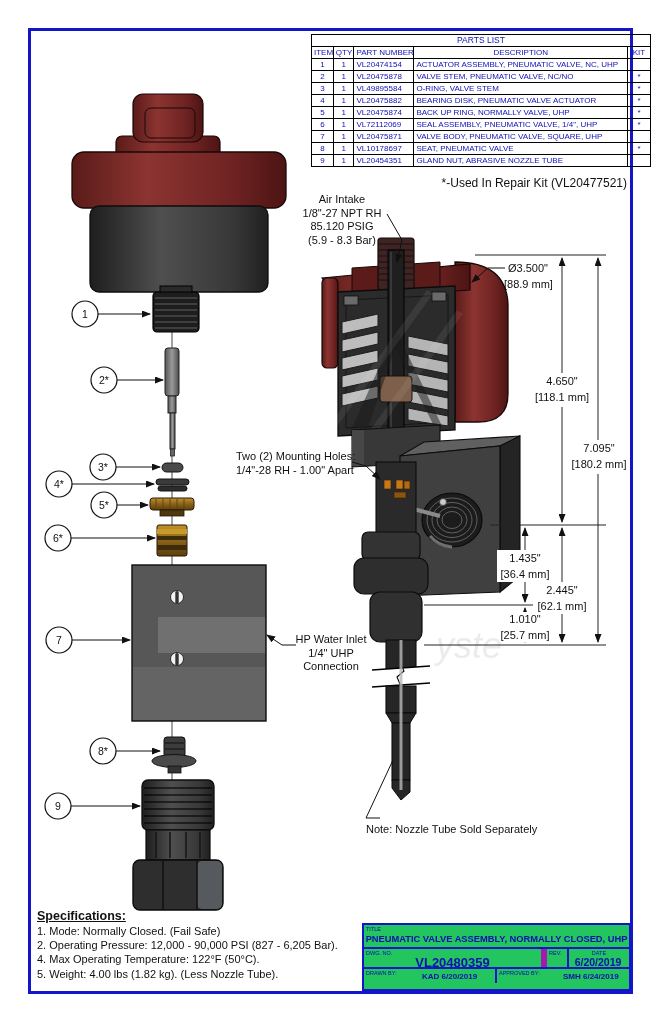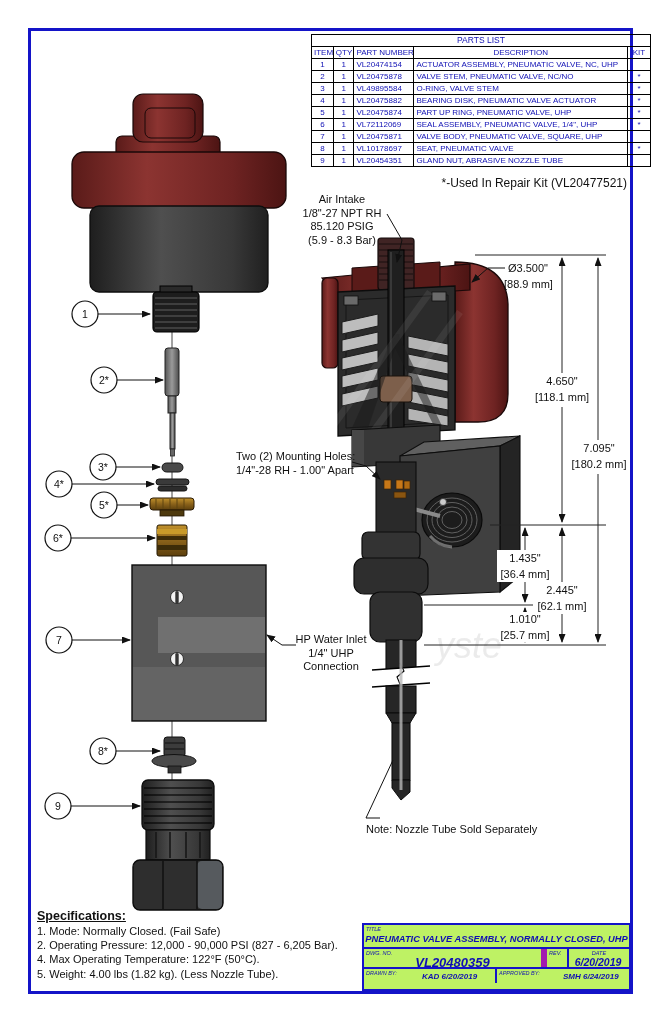--- a/index.html
+++ b/index.html
@@ -22,21 +22,21 @@
   .callout{font-size:11px;line-height:13.5px;color:#111;}
   #air-intake{left:292px;top:185px;width:100px;text-align:center;margin-top:8px;}
   #mounting-holes{left:236px;top:450px;width:125px;text-align:left;}
   #water-inlet{left:283px;top:633px;width:96px;text-align:center;}
   #nozzle-note{left:366px;top:807px;width:210px;margin-top:16px;}
   
   #specs{left:37px;top:909px;width:310px;font-size:11px;line-height:14.2px;color:#111;}
   #specs .hd{font-size:12.5px;font-weight:bold;text-decoration:underline;line-height:15px;}
   
   #title-block{left:362px;top:923px;width:269px;height:68px;border:2px solid #1414c8;
-               box-sizing:border-box;color:#0f0fb4;background:#bef264;font-style:italic;}
+               box-sizing:border-box;color:#0f0fb4;background:#22c55e;}
   .tb-row{position:relative;box-sizing:border-box;border-bottom:2px solid #1414c8;}
   .tb-lbl{position:absolute;left:2px;top:1px;font-size:5.5px;color:#0f0fb4;}
   #tb-title-row{height:24px;}
   #tb-title{position:absolute;left:0;right:0;top:9px;text-align:center;font-size:9.3px;font-weight:bold;}
   #tb-mid-row{height:20px;display:flex;}
   .tb-cell{position:relative;box-sizing:border-box;height:100%;}
   #tb-dwg{width:183px;border-right:6px solid #a21caf;}
   #tb-dwg-no{position:absolute;left:0;right:0;top:6px;text-align:center;font-size:13px;font-weight:bold;}
   #tb-rev{width:22px;border-right:2px solid #1414c8;}
   #tb-date{flex:1;}
@@ -99,21 +99,21 @@
         <td class="c">4</td>
         <td class="c">1</td>
         <td class="l">VL20475882</td>
         <td class="l">BEARING DISK, PNEUMATIC VALVE ACTUATOR</td>
         <td class="c">*</td>
       </tr>
   <tr>
         <td class="c">5</td>
         <td class="c">1</td>
         <td class="l">VL20475874</td>
-        <td class="l">PART UP RING, PNEUMATIC VALVE, UHP</td>
+        <td class="l">BACK UP RING, NORMALLY VALVE, UHP</td>
         <td class="c">*</td>
       </tr>
   <tr>
         <td class="c">6</td>
         <td class="c">1</td>
         <td class="l">VL72112069</td>
         <td class="l">SEAL ASSEMBLY, PNEUMATIC VALVE, 1/4", UHP</td>
         <td class="c">*</td>
       </tr>
   <tr>

